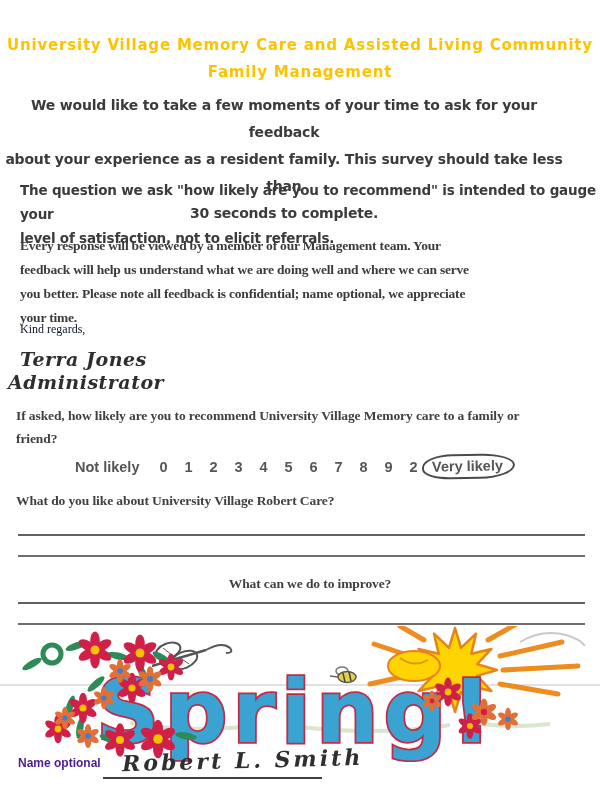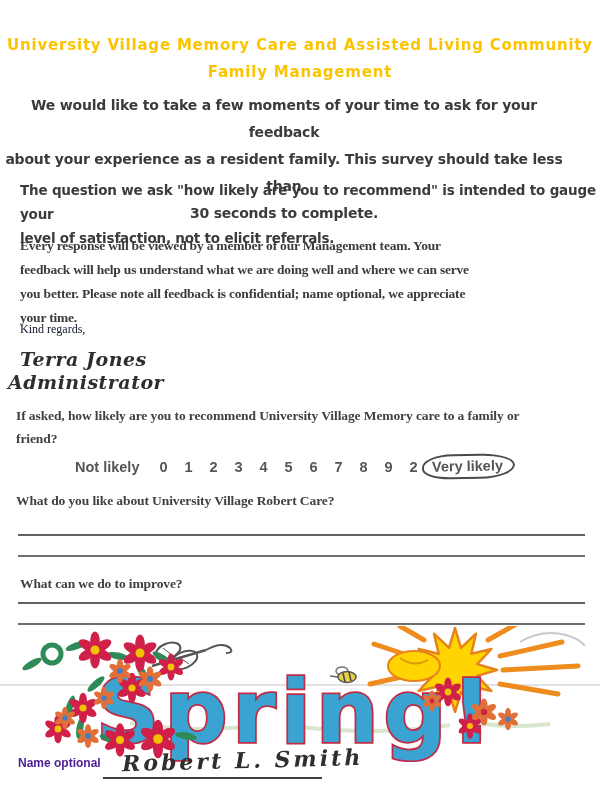--- a/index.html
+++ b/index.html
@@ -93,21 +93,21 @@
       <span>9</span>
       <span>2</span>
     </span>
   <span class="circled">Very likely</span>
 </div>
 
 <div class="abs question" style="top:489px;left:16px;width:584px;">What do you like about University Village Robert Care?</div>
 <div class="abs ansline" style="top:534px;left:18px;width:567px;"></div>
 <div class="abs ansline light" style="top:555px;left:18px;width:567px;"></div>
 
-<div class="abs question" style="top:572px;left:20px;width:580px;">What can we do to improve?</div>
+<div class="abs question" style="top:572px;left:20px;width:580px;text-align:center;">What can we do to improve?</div>
 <div class="abs ansline" style="top:602px;left:18px;width:567px;"></div>
 <div class="abs ansline light" style="top:623px;left:18px;width:567px;"></div>
 
 <svg class="abs" style="top:626px;left:0;" width="600" height="136" viewBox="0 0 600 136">
   <defs>
     <g id="petals">
       <ellipse cx="0" cy="-8" rx="4.2" ry="8"></ellipse>
       <ellipse cx="7" cy="-4" rx="4.2" ry="8" transform="rotate(60 7 -4)"></ellipse>
       <ellipse cx="7" cy="4" rx="4.2" ry="8" transform="rotate(120 7 4)"></ellipse>
       <ellipse cx="0" cy="8" rx="4.2" ry="8"></ellipse>

